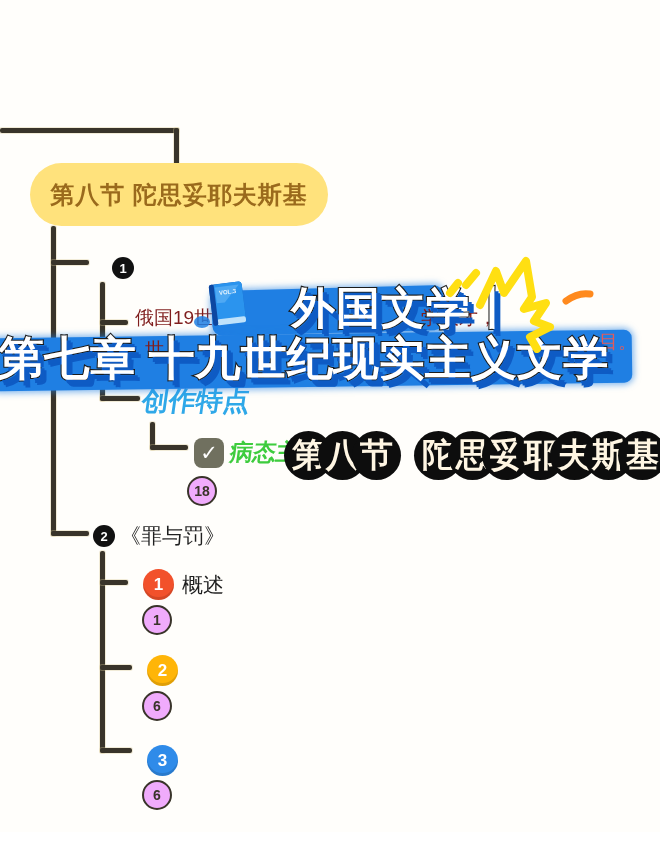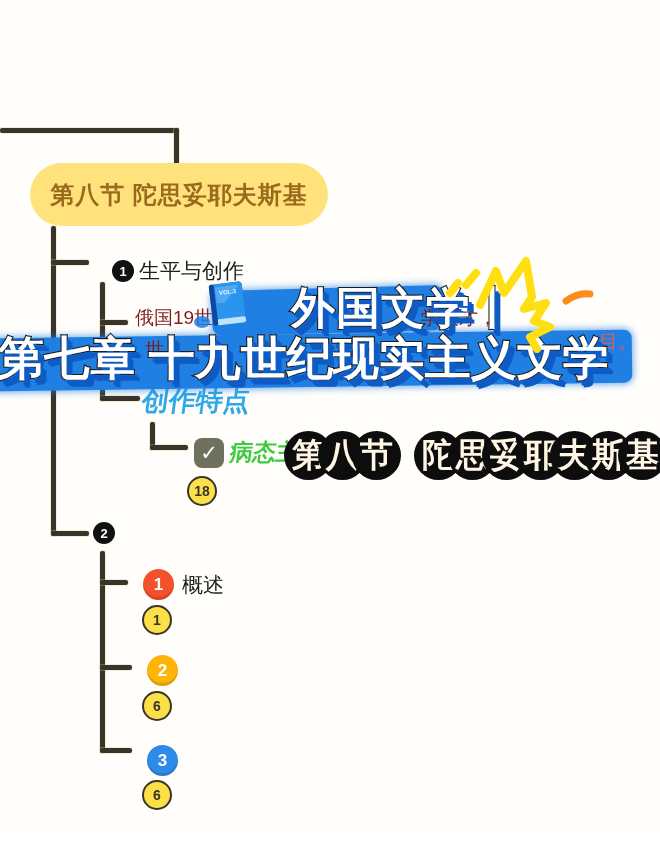--- a/index.html
+++ b/index.html
@@ -16,21 +16,21 @@
   .blackbul{width:22px;height:22px;border-radius:50%;background:#111;color:#fff;display:flex;align-items:center;
             justify-content:center;font-size:13px;font-weight:700;flex:0 0 auto;}
   .nlabel{font-size:21px;color:#1f1f1f;font-weight:500;white-space:nowrap;}
   .frag{position:absolute;font-size:19px;color:#7f1d1d;white-space:nowrap;}
   .stylelabel{position:absolute;font-size:27px;font-weight:700;transform:skewX(-8deg);white-space:nowrap;}
   .leafrow{position:absolute;display:flex;align-items:center;gap:6px;}
   .checksq{width:30px;height:30px;border-radius:8px;background:#70705F;color:#fff;display:flex;align-items:center;
            justify-content:center;font-size:21px;font-weight:900;flex:0 0 auto;}
   .leaflabel{font-size:23px;font-weight:700;transform:skewX(-8deg);white-space:nowrap;}
   .outcirc{position:absolute;box-sizing:border-box;width:30px;height:30px;border:2.5px solid #39342A;border-radius:50%;
-           background:#fde047;display:flex;align-items:center;justify-content:center;font-size:14px;font-weight:700;color:#39342A;}
+           background:#f0abfc;display:flex;align-items:center;justify-content:center;font-size:14px;font-weight:700;color:#39342A;}
   .colcirc{width:31px;height:31px;border-radius:50%;color:#fff;display:flex;align-items:center;justify-content:center;
            font-size:17px;font-weight:800;flex:0 0 auto;box-shadow:inset 0 -3px 0 rgba(0,0,0,.12);}
   .itemrow{position:absolute;display:flex;align-items:center;gap:8px;}
   
   .stickerbg{position:absolute;background:#1F7FE3;border-radius:10px;box-shadow:0 0 6px 2px rgba(31,127,227,.55);}
   .splash{position:absolute;background:#1F7FE3;border-radius:50%;opacity:.85;}
   .sticker3d{position:absolute;font-weight:900;color:#FFFFFF;-webkit-text-stroke:2.2px #1c1c1c;paint-order:stroke fill;
              text-shadow:4px 5px 0 #0E5BC4,6px 7px 0 #0E5BC4;white-space:nowrap;}
   .line1txt{font-size:44px;letter-spacing:1px;}
   .line2txt{font-size:46px;letter-spacing:0px;}
@@ -61,38 +61,38 @@
   <div class="tl" style="left:100px;top:580px;width:28px;height:5px;"></div>
   <div class="tl" style="left:100px;top:665px;width:32px;height:5px;"></div>
   <div class="tl" style="left:100px;top:748px;width:32px;height:5px;"></div>
 
   <div class="rootbox" style="background:#FFE27C;color:#9A6A1C;" title="第八节 陀思妥耶夫斯基">
     <span>第八节 陀思妥耶夫斯基</span>
   </div>
 
   <div class="nrow" style="left:112px;top:257px;">
     <span class="blackbul">1</span>
-    <span class="nlabel">生平与创作</span>
   </div>
 
   <div class="frag" style="left:135px;top:305px;z-index:2;">俄国19世</div>
   <div class="frag" style="left:421px;top:305px;z-index:11;">学天才，</div>
   <div class="frag" style="left:145px;top:337px;z-index:12;">世</div>
   <div class="redfrag" style="left:599px;top:329px;z-index:12;">目。</div>
 
   <div class="stylelabel" style="left:142px;top:383px;color:#2FA8E8;">创作特点</div>
 
   <div class="leafrow" style="left:194px;top:437px;">
     <span class="checksq">✓</span>
     <span class="leaflabel" style="color:#3ECC3E;">病态主义</span>
   </div>
   <div class="outcirc" style="left:187px;top:476px;">18</div>
 
   <div class="nrow" style="left:93px;top:522px;">
     <span class="blackbul">2</span>
+    <span class="nlabel">《罪与罚》</span>
   </div>
 
   <div class="itemrow" style="left:143px;top:569px;">
     <span class="colcirc" title="概述" style="background-color: rgb(242, 81, 43);">1</span>
     <span class="nlabel">概述</span>
   </div>
   <div class="outcirc" style="left:142px;top:605px;">1</div>
 
   <div class="itemrow" style="left:147px;top:655px;">
     <span class="colcirc" style="background-color: rgb(255, 181, 8);">2</span>

